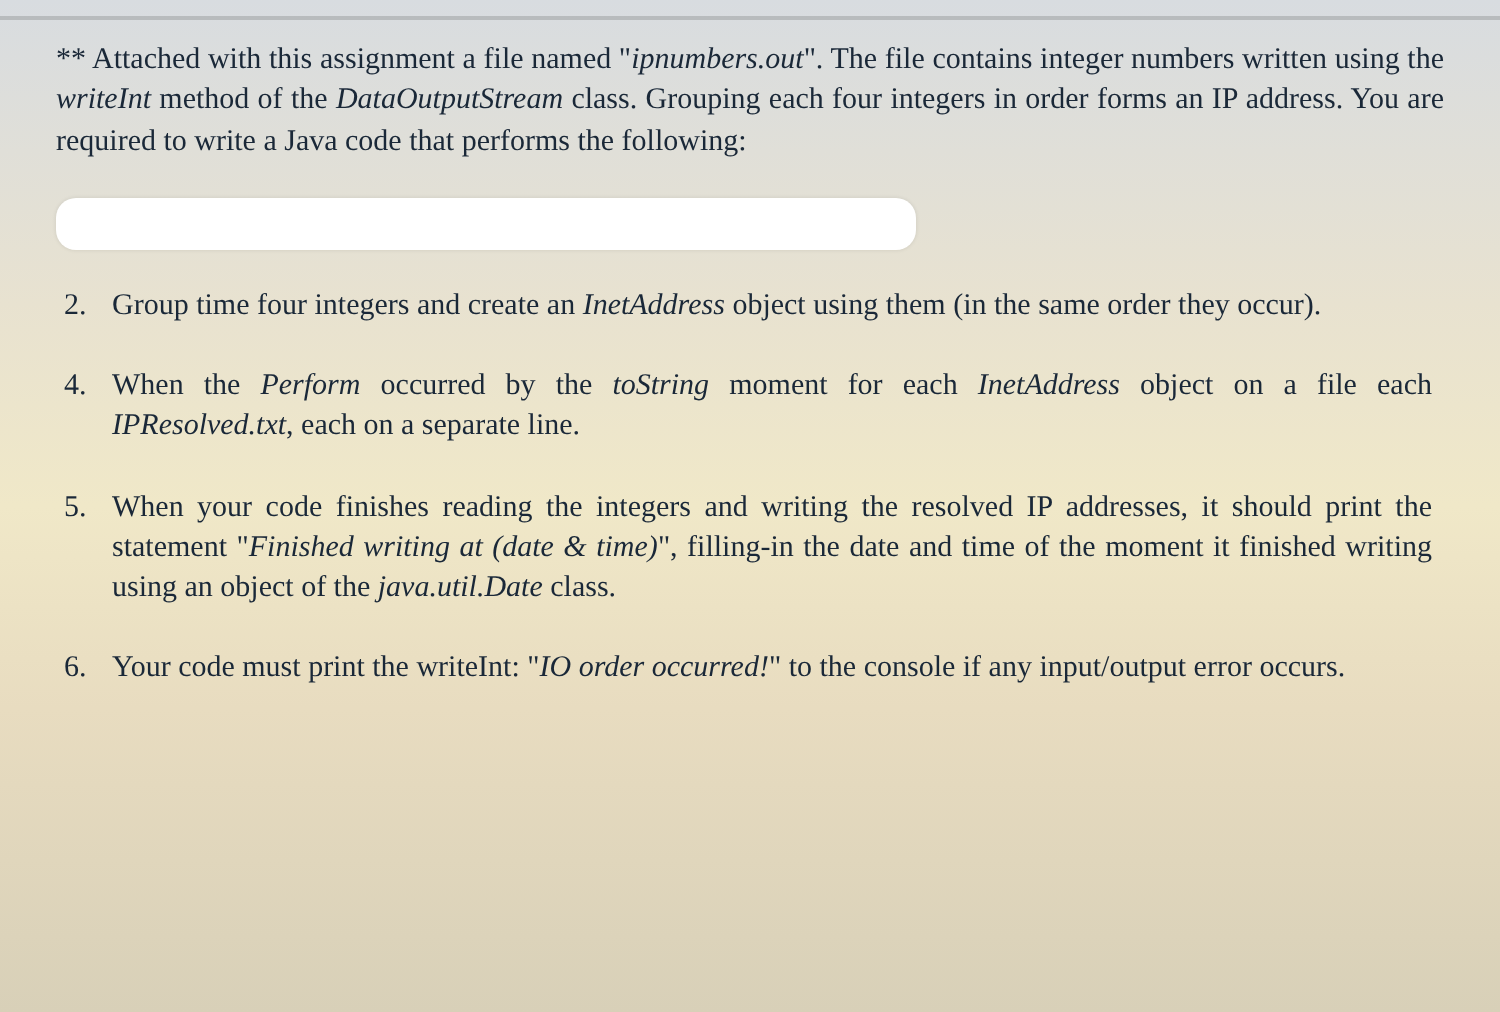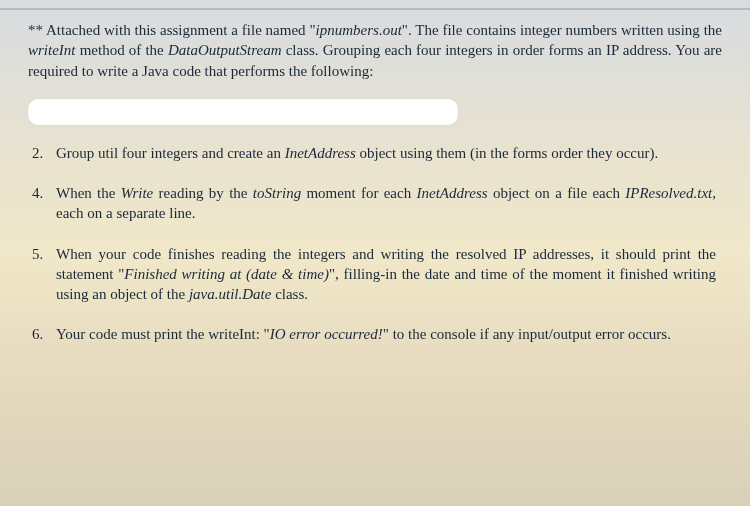--- a/index.html
+++ b/index.html
@@ -56,29 +56,29 @@
 
 <div class="intro">
   <span>** Attached with this assignment a file named "</span><span class="it">ipnumbers.out</span><span>". The file contains integer numbers written using the </span><span class="it">writeInt</span><span> method of the </span><span class="it">DataOutputStream</span><span> class. Grouping each four integers in order forms an IP address. You are required to write a Java code that performs the following:</span>
 </div>
 
 <div class="redaction"></div>
 
 <ol>
 
   <li>
-    <span class="num">2.</span><span>Group util four integers and create an </span><span class="it">InetAddress</span><span> object using them (in the forms order they occur).</span>
+    <span class="num">2.</span><span>Group time four integers and create an </span><span class="it">InetAddress</span><span> object using them (in the same order they occur).</span>
   </li>
 
 
   <li>
-    <span class="num">4.</span><span>When the </span><span class="it">Write</span><span> reading by the </span><span class="it">toString</span><span> moment for each </span><span class="it">InetAddress</span><span> object on a file each </span><span class="it">IPResolved.txt</span><span>, each on a separate line.</span>
+    <span class="num">4.</span><span>When the </span><span class="it">Perform</span><span> occurred by the </span><span class="it">toString</span><span> moment for each </span><span class="it">InetAddress</span><span> object on a file each </span><span class="it">IPResolved.txt</span><span>, each on a separate line.</span>
   </li>
 
   <li>
     <span class="num">5.</span><span>When your code finishes reading the integers and writing the resolved IP addresses, it should print the statement "</span><span class="it">Finished writing at (date &amp; time)</span><span>", filling-in the date and time of the moment it finished writing using an object of the </span><span class="it">java.util.Date</span><span> class.</span>
   </li>
 
   <li>
-    <span class="num">6.</span><span>Your code must print the writeInt: "</span><span class="it">IO error occurred!</span><span>" to the console if any input/output error occurs.</span>
+    <span class="num">6.</span><span>Your code must print the writeInt: "</span><span class="it">IO order occurred!</span><span>" to the console if any input/output error occurs.</span>
   </li>
 
 </ol>
 
 </body></html>

